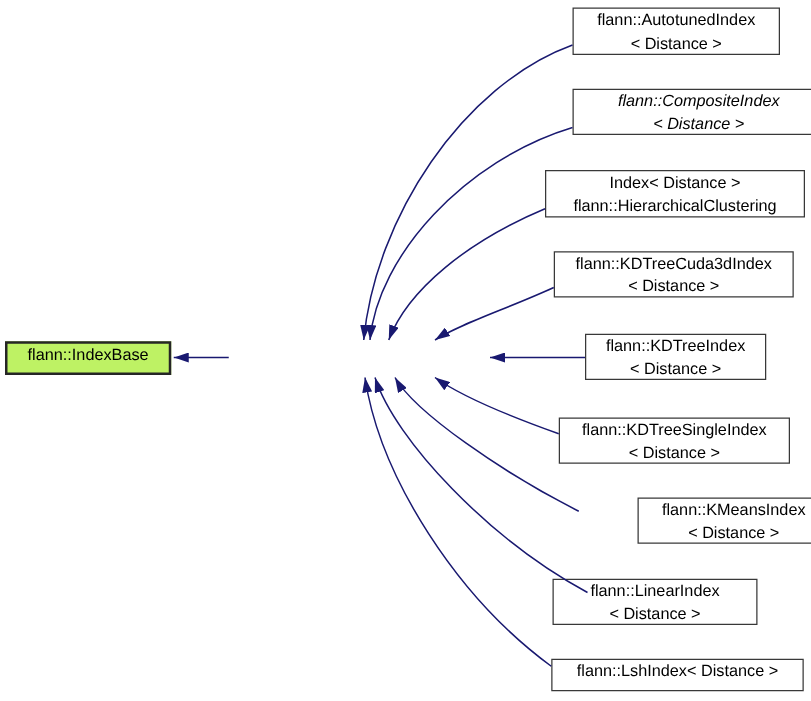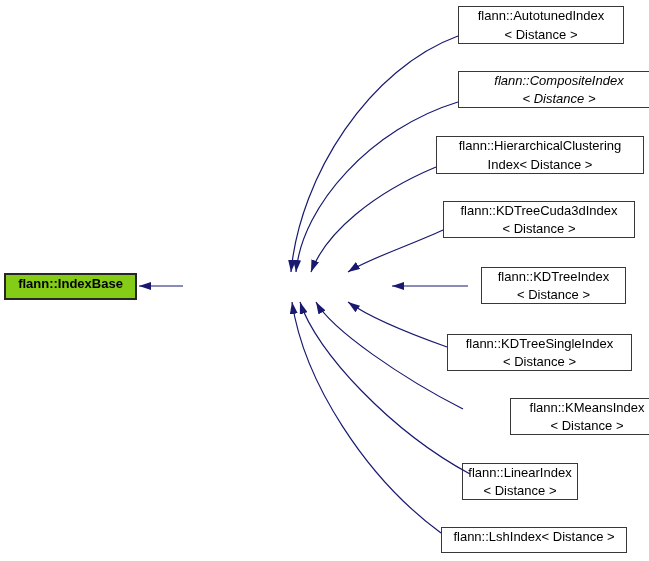--- a/index.html
+++ b/index.html
@@ -36,24 +36,23 @@
     justify-content: space-between;
     text-align: center;
     white-space: nowrap;
     z-index: 1;
     cursor: pointer;
   }
   .node span {
     display: block;
   }
   .node.current {
-    background: #84cc16;
+    background: #bef264;
     border: 2px solid #262626;
     cursor: default;
-    font-weight: bold;
   }
 </style>
 </head>
 <body>
 
 <div class="canvas">
 
   <svg class="edges" width="649" height="561" viewBox="0 0 649 561">
     <defs>
       <marker id="arrow" viewBox="0 0 12 8" markerWidth="12" markerHeight="8" refX="12" refY="4" orient="auto" markerUnits="userSpaceOnUse">
@@ -83,46 +82,46 @@
     <span>flann::AutotunedIndex</span>
     <span>&lt; Distance &gt;</span>
   </div>
 
   <div class="node" style="left:458px; top:71px; width:202px; height:37px;font-style:italic;">
     <span>flann::CompositeIndex</span>
     <span>&lt; Distance &gt;</span>
   </div>
 
   <div class="node" style="left:436px; top:136px; width:208px; height:38px;">
+    <span>Index&lt; Distance &gt;</span>
     <span>flann::HierarchicalClustering</span>
-    <span>Index&lt; Distance &gt;</span>
   </div>
 
   <div class="node" style="left:443px; top:201px; width:192px; height:37px;">
     <span>flann::KDTreeCuda3dIndex</span>
     <span>&lt; Distance &gt;</span>
   </div>
 
-  <div class="node" style="left:468px; top:267px; width:145px; height:37px;margin-left:13px;">
+  <div class="node" style="left:468px; top:267px; width:145px; height:37px;">
     <span>flann::KDTreeIndex</span>
     <span>&lt; Distance &gt;</span>
   </div>
 
   <div class="node" style="left:447px; top:334px; width:185px; height:37px;">
     <span>flann::KDTreeSingleIndex</span>
     <span>&lt; Distance &gt;</span>
   </div>
 
   <div class="node" style="left:463px; top:398px; width:154px; height:37px;margin-left:47px;">
     <span>flann::KMeansIndex</span>
     <span>&lt; Distance &gt;</span>
   </div>
 
-  <div class="node" style="left:462px; top:463px; width:116px; height:37px;">
+  <div class="node" style="left:442px; top:463px; width:164px; height:37px;">
     <span>flann::LinearIndex</span>
     <span>&lt; Distance &gt;</span>
   </div>
 
-  <div class="node" style="left:441px; top:527px; width:186px; height:26px;">
+  <div class="node" style="left:441px; top:527px; width:202px; height:26px;">
     <span>flann::LshIndex&lt; Distance &gt;</span>
   </div>
 
 </div>
 
 </body></html>

